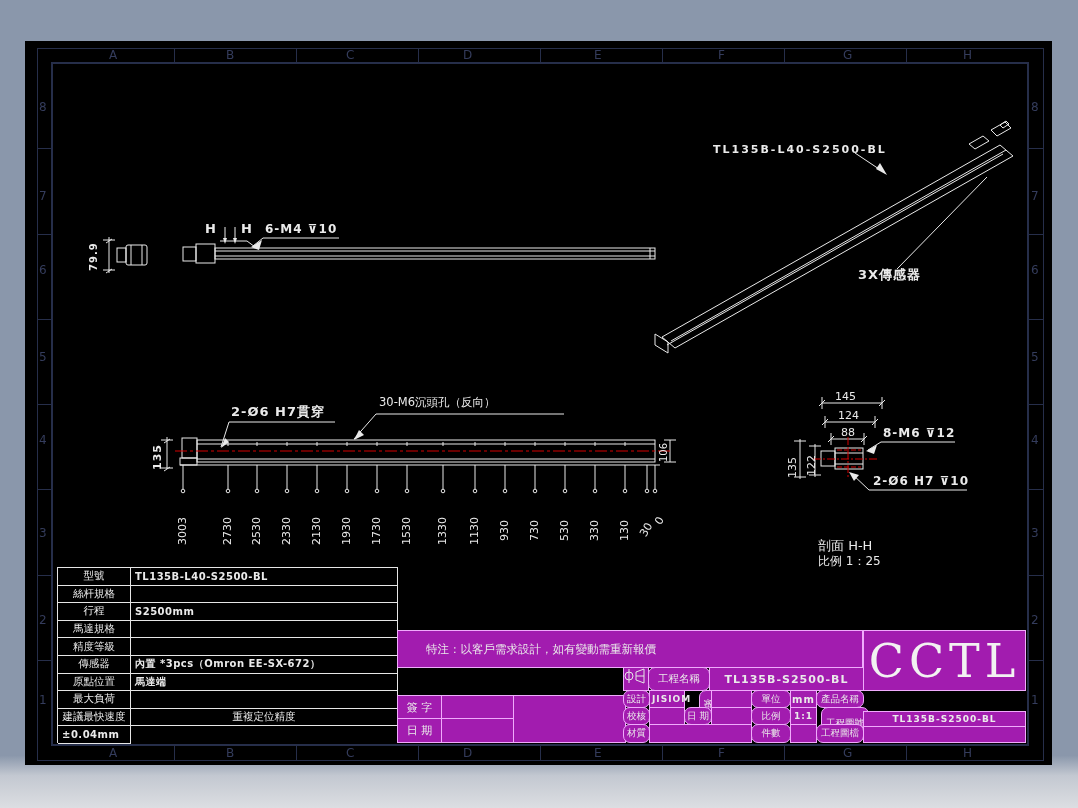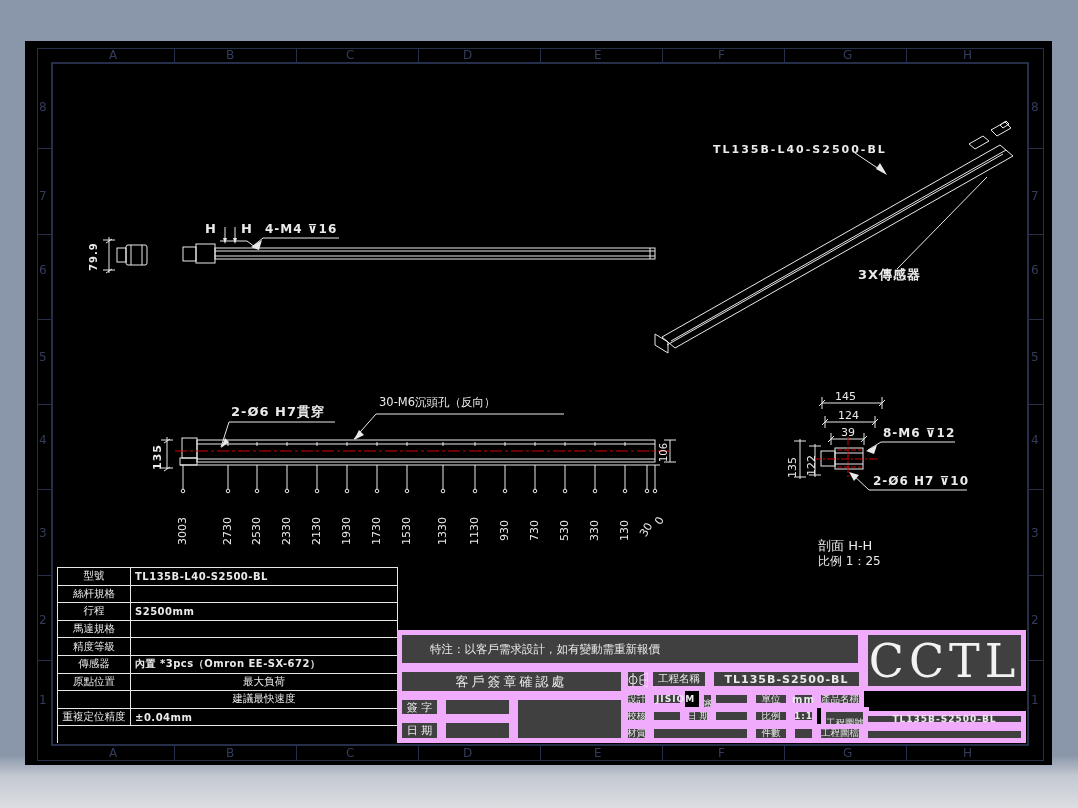--- a/index.html
+++ b/index.html
@@ -6,32 +6,32 @@
   #page{position:relative;width:1078px;height:808px;overflow:hidden;
         background:linear-gradient(180deg,#8a97ab 0%,#8a97ab 93.5%,#c3c8d1 96%,#dcdee2 100%);
         font-family:"DejaVu Sans",sans-serif;}
   #canvas{position:absolute;left:25px;top:41px;width:1027px;height:724px;background:#000;}
   #canvas svg{position:absolute;left:0;top:0;}
   .lbl{position:absolute;color:#eaeaea;font-size:11px;line-height:1;white-space:nowrap;z-index:3;}
   .cad{font-weight:bold;letter-spacing:1px;}
   .rot{transform:rotate(-90deg);transform-origin:0 0;}
   .rot45{transform:rotate(-60deg);transform-origin:0 0;}
   .gridchar{position:absolute;color:#343c5c;font-size:12px;line-height:1;z-index:2;}
-  .cell{position:absolute;box-sizing:border-box;border:5px solid #f0abfc;color:#eaeaea;
-        display:flex;align-items:center;background:#404040;z-index:4;}
+  .cell{position:absolute;box-sizing:border-box;border:1px solid #f0abfc;color:#eaeaea;
+        display:flex;align-items:center;background:#a21caf;z-index:4;}
   .ctr{justify-content:center;}
   #spec{position:absolute;left:32px;top:526px;width:341px;height:176px;z-index:4;
         display:grid;grid-template-columns:73px 1fr;grid-auto-rows:17.6px;
         border-top:1px solid #e6e6e6;border-left:1px solid #e6e6e6;box-sizing:border-box;}
   #spec>div{border-right:1px solid #e6e6e6;border-bottom:1px solid #e6e6e6;
         color:#eaeaea;display:flex;align-items:center;padding:0 4px;box-sizing:border-box;
         font-size:10.5px;white-space:nowrap;overflow:hidden;}
   #spec>div.k{justify-content:center;padding:0 1px;}
   #spec>div.v{font-weight:bold;letter-spacing:0.5px;font-size:10px;}
-  .tb-lbl{font-size:9.5px;white-space:nowrap;overflow:hidden;}
+  .tb-lbl{font-size:9.5px;white-space:nowrap;overflow:hidden;border-radius:7px;}
   .logo{font-family:"DejaVu Serif","Liberation Serif",serif;font-size:46px;letter-spacing:5px;color:#f2f2f2;}
 </style>
 </head>
 <body>
 
 <div id="page">
  <div id="canvas">
 
   <svg width="1027" height="724" viewBox="0 0 1027 724">
 
@@ -159,21 +159,21 @@
   <span class="gridchar" style="left:1006px;top:223px;">6</span>
   <span class="gridchar" style="left:1006px;top:310px;">5</span>
   <span class="gridchar" style="left:1006px;top:393px;">4</span>
   <span class="gridchar" style="left:1006px;top:486px;">3</span>
   <span class="gridchar" style="left:1006px;top:573px;">2</span>
   <span class="gridchar" style="left:1006px;top:653px;">1</span>
 
   <span class="lbl rot cad" style="left:64px;top:230px;font-size:10px;">79.9</span>
   <span class="lbl cad" style="left:180px;top:181px;font-size:13px;">H</span>
   <span class="lbl cad" style="left:216px;top:181px;font-size:13px;">H</span>
-  <span class="lbl cad" style="left:240px;top:182px;font-size:12px;">4-M4 ⊽16</span>
+  <span class="lbl cad" style="left:240px;top:182px;font-size:12px;">6-M4 ⊽10</span>
   <span class="lbl cad" style="left:688px;top:103px;font-size:11px;letter-spacing:2px;">TL135B-L40-S2500-BL</span>
   <span class="lbl cad" style="left:833px;top:227px;font-size:13px;">3X傳感器</span>
   <span class="lbl cad" style="left:206px;top:364px;font-size:13px;">2-Ø6 H7貫穿</span>
   <span class="lbl" style="left:354px;top:356px;font-size:11.5px;">30-M6沉頭孔（反向）</span>
   <span class="lbl rot cad" style="left:127px;top:429px;font-size:11px;">135</span>
   <span class="lbl rot" style="left:634px;top:421px;font-size:10px;">106</span>
 
   <span class="lbl rot" style="left:152px;top:504px;">3003</span>
   <span class="lbl rot" style="left:197px;top:504px;">2730</span>
   <span class="lbl rot" style="left:226px;top:504px;">2530</span>
@@ -187,21 +187,21 @@
   <span class="lbl rot" style="left:474px;top:500px;">930</span>
   <span class="lbl rot" style="left:504px;top:500px;">730</span>
   <span class="lbl rot" style="left:534px;top:500px;">530</span>
   <span class="lbl rot" style="left:564px;top:500px;">330</span>
   <span class="lbl rot" style="left:594px;top:500px;">130</span>
   <span class="lbl rot45" style="left:613px;top:492px;">30</span>
   <span class="lbl rot45" style="left:628px;top:480px;">0</span>
 
   <span class="lbl" style="left:810px;top:350px;">145</span>
   <span class="lbl" style="left:813px;top:369px;">124</span>
-  <span class="lbl" style="left:816px;top:386px;">39</span>
+  <span class="lbl" style="left:816px;top:386px;">88</span>
   <span class="lbl rot" style="left:762px;top:437px;">135</span>
   <span class="lbl rot" style="left:781px;top:435px;">122</span>
   <span class="lbl cad" style="left:858px;top:386px;font-size:12px;">8-M6 ⊽12</span>
   <span class="lbl cad" style="left:848px;top:434px;font-size:12px;">2-Ø6 H7 ⊽10</span>
   <span class="lbl" style="left:793px;top:498px;font-size:13px;">剖面 H-H</span>
   <span class="lbl" style="left:793px;top:514px;font-size:12px;">比例 1：25</span>
 
   <div id="spec">
     <div class="k">型號</div>
         <div class="v">TL135B-L40-S2500-BL</div>
@@ -209,30 +209,30 @@
         <div class="v"></div>
     <div class="k">行程</div>
         <div class="v">S2500mm</div>
     <div class="k">馬達規格</div>
         <div class="v"></div>
     <div class="k">精度等級</div>
         <div class="v"></div>
     <div class="k">傳感器</div>
         <div class="v">內置 *3pcs（Omron EE-SX-672）</div>
     <div class="k">原點位置</div>
+        <div class="v">馬達端</div>
     <div class="k">最大負荷</div>
         <div class="v"></div>
     <div class="k">建議最快速度</div>
     <div class="k">重複定位精度</div>
         <div class="v">±0.04mm</div>
   </div>
 
   <div class="cell" style="left:372px;top:589px;width:466px;height:38px;padding-left:28px;font-size:11.5px;">特注：以客戶需求設計，如有變動需重新報價</div>
 
-  <div class="cell ctr" style="left:372px;top:626px;width:229px;height:29px;font-size:13px;letter-spacing:3px;">客戶簽章確認處</div>
   <div class="cell ctr" style="left:372px;top:654px;width:45px;height:24px;font-size:11px;">簽 字</div>
   <div class="cell" style="left:416px;top:654px;width:73px;height:24px;"></div>
   <div class="cell ctr" style="left:372px;top:677px;width:45px;height:25px;font-size:11px;">日 期</div>
   <div class="cell" style="left:416px;top:677px;width:73px;height:25px;"></div>
   <div class="cell" style="left:488px;top:654px;width:113px;height:48px;"></div>
 
   <div class="cell ctr" style="left:598px;top:626px;width:26px;height:24px;">
     <svg width="22" height="16" viewBox="0 0 22 16">
       <g stroke="#e6e6e6" fill="none">
         <circle cx="5" cy="8" r="4"></circle>

